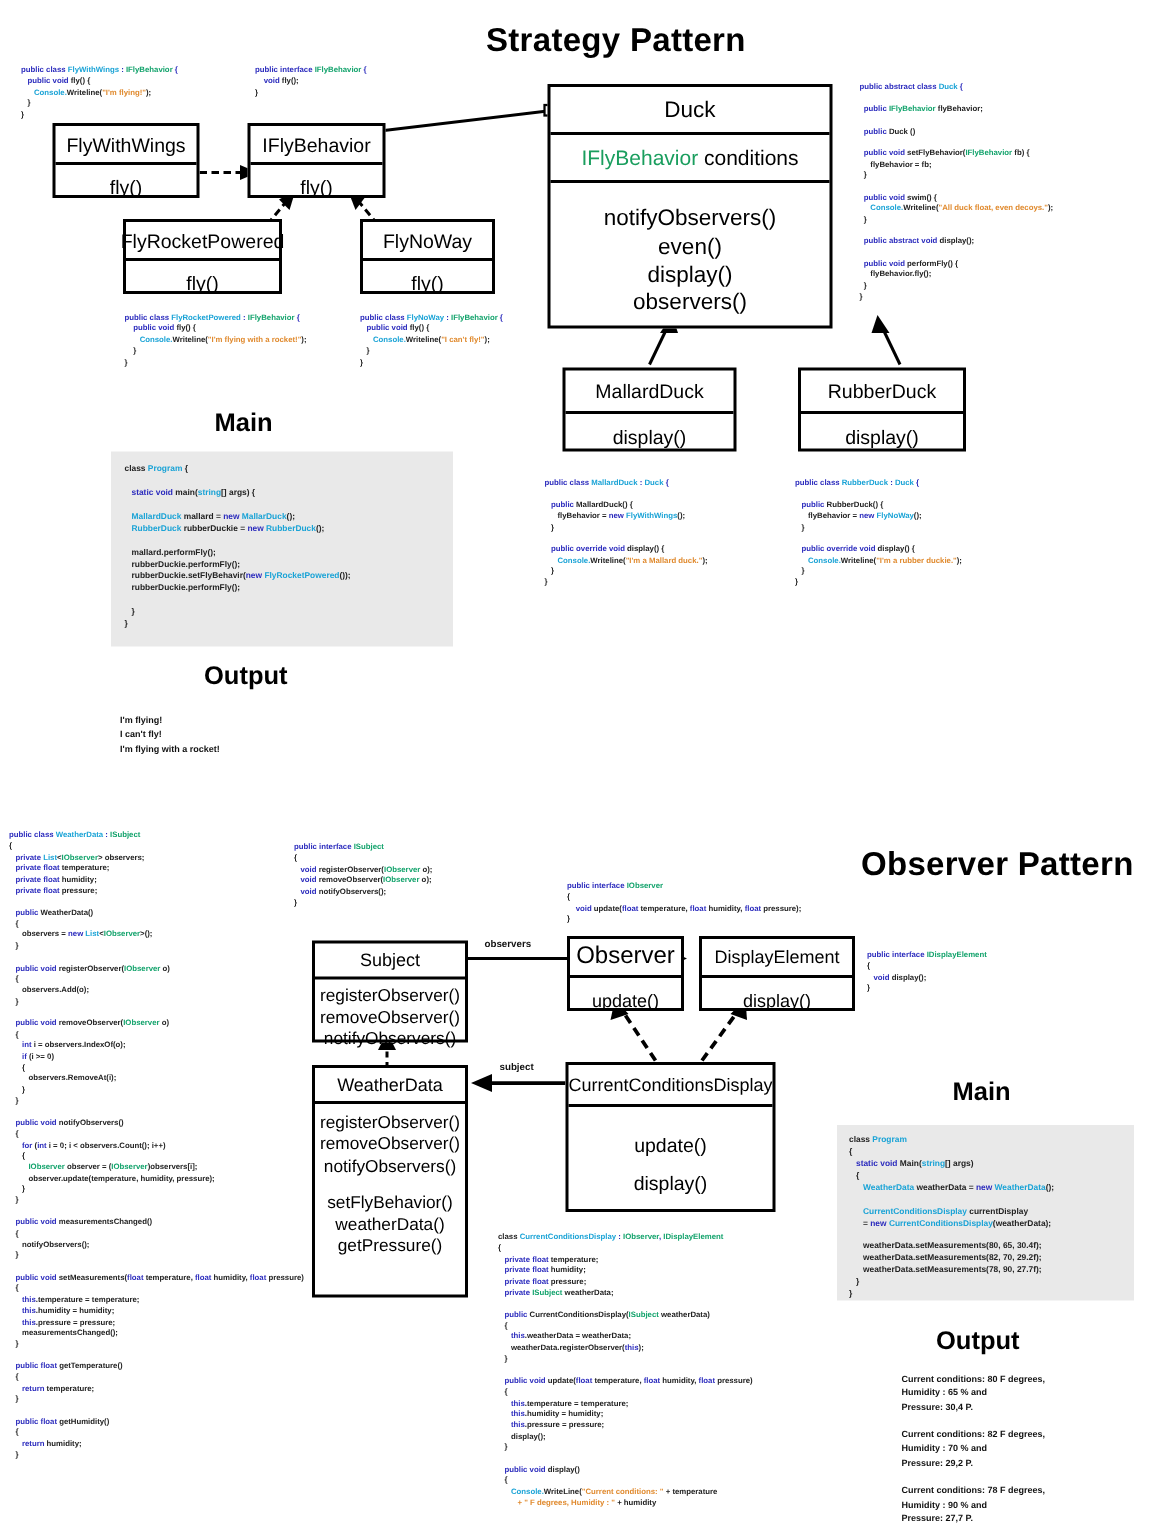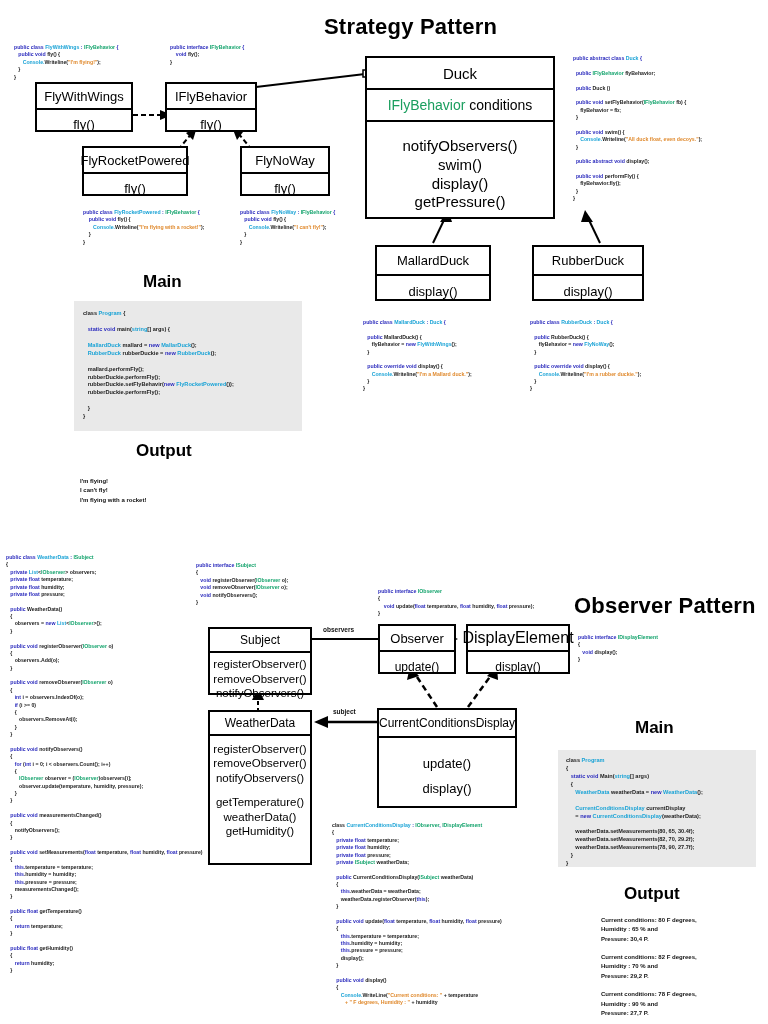--- a/index.html
+++ b/index.html
@@ -117,23 +117,23 @@
    }
 }</div>
 
 <div class="abs uml big" style="left:365px;top:56px;width:190px;height:163px;">
   <div class="row name" style="height:30px;">Duck</div>
   <div class="row attr" style="height:30px;">
     <span class="t">IFlyBehavior</span>&nbsp;<span>conditions</span>
   </div>
   <div class="row ops" style="height:99px;">
     <div>notifyObservers()</div>
-    <div>swim()</div>
+    <div>even()</div>
     <div>display()</div>
-    <div>getPressure()</div>
+    <div>observers()</div>
   </div>
 </div>
 
 <div class="abs code" style="left:573px;top:55px;"><span class="kw">public abstract class </span><span class="ty">Duck</span><span class="kw"> {</span>
 
 <span class="kw">  public </span><span class="ifc">IFlyBehavior</span> flyBehavior;
 
 <span class="kw">  public </span>Duck ()
 
 <span class="kw">  public void </span>setFlyBehavior(<span class="ifc">IFlyBehavior</span> fb) {
@@ -205,21 +205,21 @@
    }
 }</div>
 </div>
 
 <div class="abs sub-title" style="left:136px;top:441px;">Output</div>
 
 <div class="abs out" style="left:80px;top:477px;">I'm flying!
 I can't fly!
 I'm flying with a rocket!</div>
 
-<div class="abs sect-title" style="left:574px;top:593px;">Observer Pattern</div>
+<div class="abs sect-title" style="left:574px;top:563px;">Observer Pattern</div>
 
 <svg class="abs" style="left:0;top:0;width:768px;height:1024px;">
    Observer (association "observers") --&gt;
   <line x1="312" y1="639" x2="448" y2="639" stroke="#000" stroke-width="2"></line>
   <polygon points="458,639 445,633 445,645" fill="#000"></polygon>
   
   <line x1="258" y1="712" x2="258" y2="697" stroke="#000" stroke-width="2" stroke-dasharray="4,3"></line>
   <polygon points="258,688 252,700 264,700" fill="#000"></polygon>
   
   <line x1="437" y1="707" x2="415" y2="674" stroke="#000" stroke-width="2.5" stroke-dasharray="6,4"></line>
@@ -313,43 +313,43 @@
 <div class="abs uml" style="left:208px;top:627px;width:104px;height:68px;">
   <div class="row name" style="height:22px;font-size:12px;">Subject</div>
   <div class="row ops" style="height:46px;font-size:11.5px;">
     <div>registerObserver()</div>
     <div>removeObserver()</div>
     <div>notifyObservers()</div>
   </div>
 </div>
 
 <div class="abs uml" style="left:378px;top:624px;width:78px;height:50px;">
-  <div class="row name" style="height:24px;font-size:13px;">Observer</div>
+  <div class="row name" style="height:24px;font-size:16px;">Observer</div>
   <div class="row ops" style="height:24px;font-size:12px;">
       <div>update()</div>
     </div>
 </div>
 
 <div class="abs uml" style="left:466px;top:624px;width:104px;height:50px;">
-  <div class="row name" style="height:24px;font-size:16px;">DisplayElement</div>
+  <div class="row name" style="height:24px;font-size:12px;">DisplayElement</div>
   <div class="row ops" style="height:24px;font-size:12px;">
       <div>display()</div>
     </div>
 </div>
 
 <div class="abs uml" style="left:208px;top:710px;width:104px;height:155px;">
   <div class="row name" style="height:22px;font-size:12px;">WeatherData</div>
   <div class="row ops" style="height:133px;font-size:11.5px;justify-content:flex-start;padding-top:6px;">
     <div>registerObserver()</div>
     <div>removeObserver()</div>
     <div>notifyObservers()</div>
     <div style="height:10px;"></div>
-    <div>getTemperature()</div>
+    <div>setFlyBehavior()</div>
     <div>weatherData()</div>
-    <div>getHumidity()</div>
+    <div>getPressure()</div>
   </div>
 </div>
 
 <div class="abs uml" style="left:377px;top:708px;width:140px;height:100px;">
   <div class="row name" style="height:26px;font-size:12px;">CurrentConditionsDisplay</div>
   <div class="row ops" style="height:72px;font-size:13px;">
     <div style="line-height:1.9;">update()</div>
     <div style="line-height:1.9;">display()</div>
   </div>
 </div>

